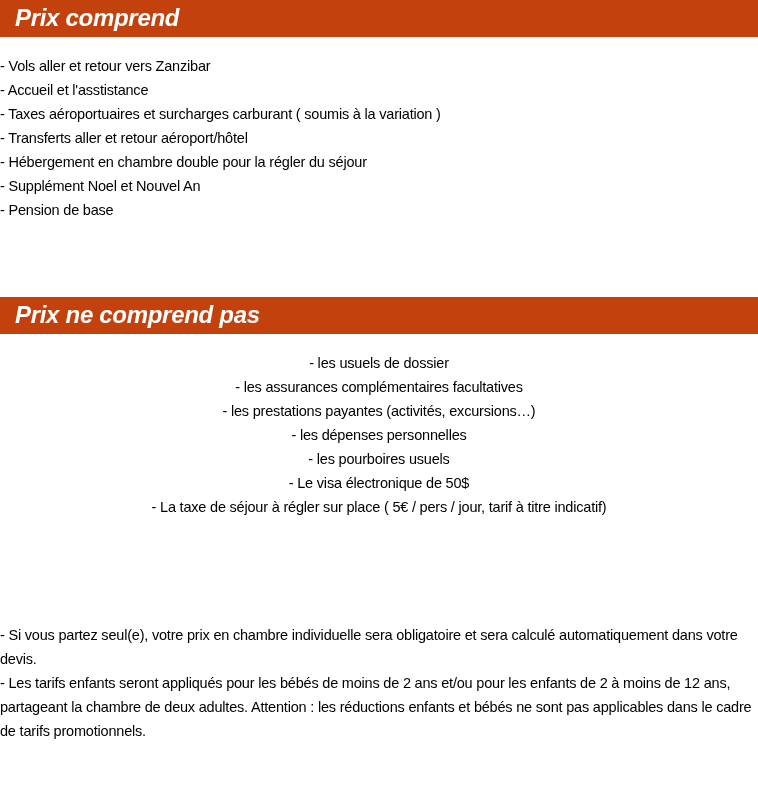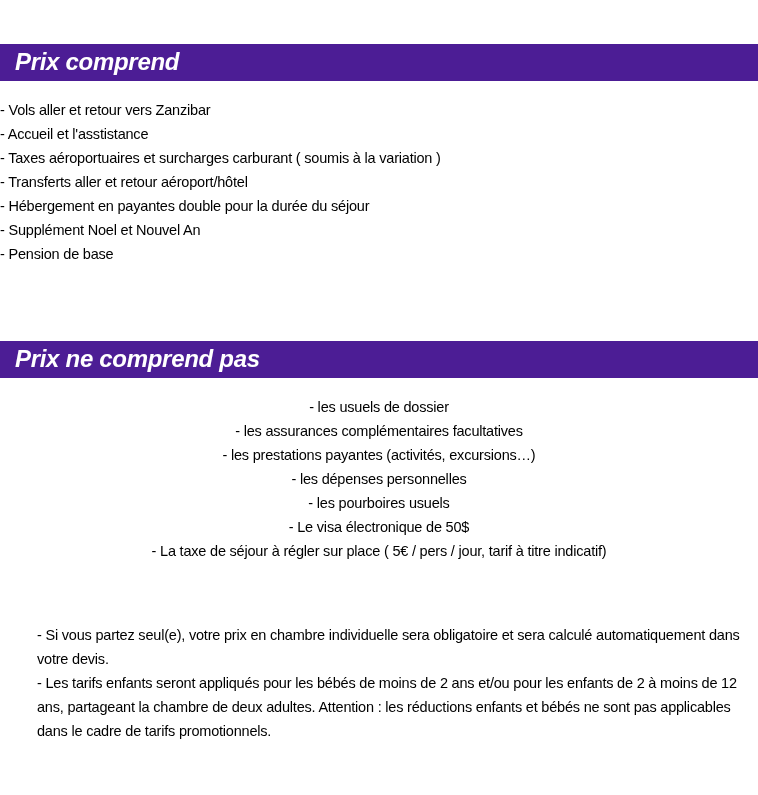--- a/index.html
+++ b/index.html
@@ -13,28 +13,27 @@
       position: relative;
       overflow: hidden;
       font-family: "Liberation Sans", sans-serif;
     }
     .section {
       position: absolute;
       left: 0;
       width: 758px;
     }
     .section-header {
-      background: #4c1d95;
+      background: #c2410c;
       height: 37px;
       width: 758px;
       box-sizing: border-box;
       padding-left: 15px;
       display: flex;
       align-items: center;
-      margin-top: 44px;
     }
     .section-title {
       color: #ffffff;
       font-style: italic;
       font-weight: bold;
       font-size: 24px;
       letter-spacing: -0.3px;
       line-height: 1;
       margin-top: -2px;
     }
@@ -46,39 +45,38 @@
       letter-spacing: -0.2px;
     }
     .line {
       display: block;
       white-space: nowrap;
     }
     .para {
       display: block;
       white-space: normal;
       padding-right: 4px;
-      margin-left: 37px;
     }
     #sec-included { top: 0; }
     #sec-excluded { top: 297px; text-align: center; }
     #sec-info { top: 606px; }
   </style>
 </head>
 <body>
 
 <div class="section" id="sec-included">
   <div class="section-header">
     <span class="section-title">Prix comprend</span>
   </div>
   <div class="section-body">
     <span class="line">- Vols aller et retour vers Zanzibar</span>
     <span class="line">- Accueil et l'asstistance</span>
     <span class="line">- Taxes aéroportuaires et surcharges carburant ( soumis à la variation )</span>
     <span class="line">- Transferts aller et retour aéroport/hôtel</span>
-    <span class="line">- Hébergement en payantes double pour la durée du séjour</span>
+    <span class="line">- Hébergement en chambre double pour la régler du séjour</span>
     <span class="line">- Supplément Noel et Nouvel An</span>
     <span class="line">- Pension de base</span>
   </div>
 </div>
 
 <div class="section" id="sec-excluded">
   <div class="section-header">
     <span class="section-title">Prix ne comprend pas</span>
   </div>
   <div class="section-body">

